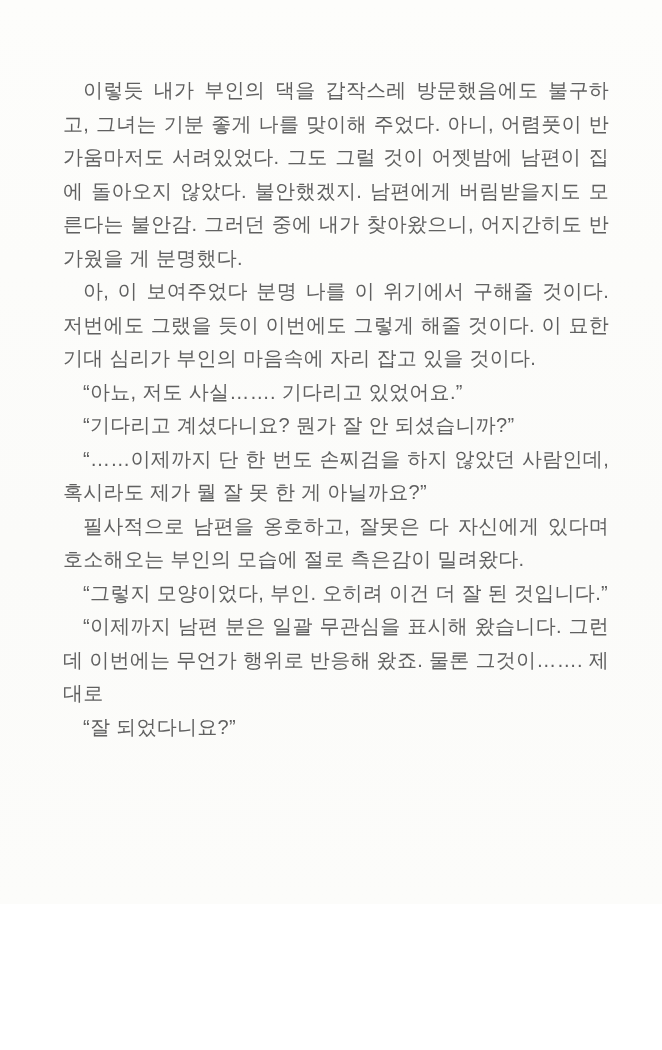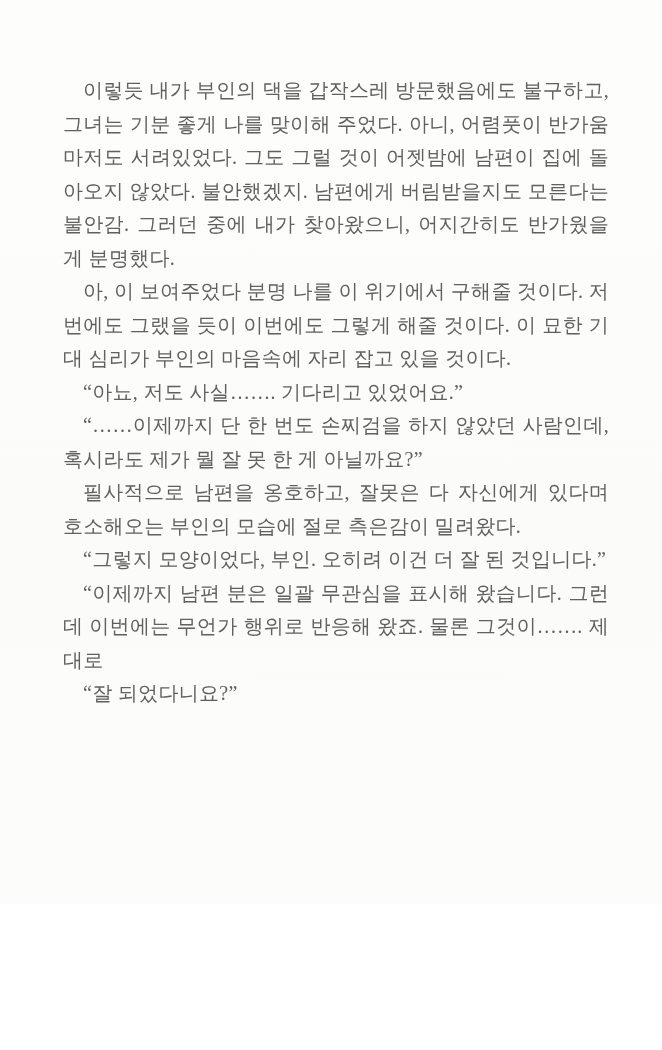--- a/index.html
+++ b/index.html
@@ -1,21 +1,21 @@
 <!DOCTYPE html>
 <html><head>
 <meta charset="utf-8">
 <style>
   html, body { margin: 0; padding: 0; }
   .page {
     position: relative;
     width: 662px;
     height: 904px;
     background: linear-gradient(180deg, #fdfdfb 0%, #fbfbf9 60%, #fcfcfa 100%);
-    font-family: Liberation Serif, serif;
+    font-family: Liberation Sans, sans-serif;
     color: #606060;
     overflow: hidden;
   }
   .text-block {
     position: absolute;
     left: 63px;
     top: 74px;
     width: 546px;
     font-size: 20px;
     line-height: 33.5px;
@@ -49,20 +49,21 @@
 </style>
 </head>
 <body>
 
 <div class="page">
 
   <main class="text-block">
     <p>이렇듯 내가 부인의 댁을 갑작스레 방문했음에도 불구하고, 그녀는 기분 좋게 나를 맞이해 주었다. 아니, 어렴풋이 반가움마저도 서려있었다. 그도 그럴 것이 어젯밤에 남편이 집에 돌아오지 않았다. 불안했겠지. 남편에게 버림받을지도 모른다는 불안감. 그러던 중에 내가 찾아왔으니, 어지간히도 반가웠을 게 분명했다.</p>
     <p>아, 이 보여주었다 분명 나를 이 위기에서 구해줄 것이다. 저번에도 그랬을 듯이 이번에도 그렇게 해줄 것이다. 이 묘한 기대 심리가 부인의 마음속에 자리 잡고 있을 것이다.</p>
     <p>“아뇨, 저도 사실……. 기다리고 있었어요.”</p>
+    <p>“기다리고 계셨다니요? 뭔가 잘 안 되셨습니까?”</p>
     <p>“……이제까지 단 한 번도 손찌검을 하지 않았던 사람인데, 혹시라도 제가 뭘 잘 못 한 게 아닐까요?”</p>
     <p>필사적으로 남편을 옹호하고, 잘못은 다 자신에게 있다며 호소해오는 부인의 모습에 절로 측은감이 밀려왔다.</p>
     <p>“그렇지 모양이었다, 부인. 오히려 이건 더 잘 된 것입니다.”</p>
     <p>“이제까지 남편 분은 일괄 무관심을 표시해 왔습니다. 그런데 이번에는 무언가 행위로 반응해 왔죠. 물론 그것이……. 제대로</p>
     <p>“잘 되었다니요?”</p>
   </main>
 
   <footer class="footer">
     <span class="page-num">58</span><span class="sep">·</span><span>부인함락 上</span>
   </footer>

